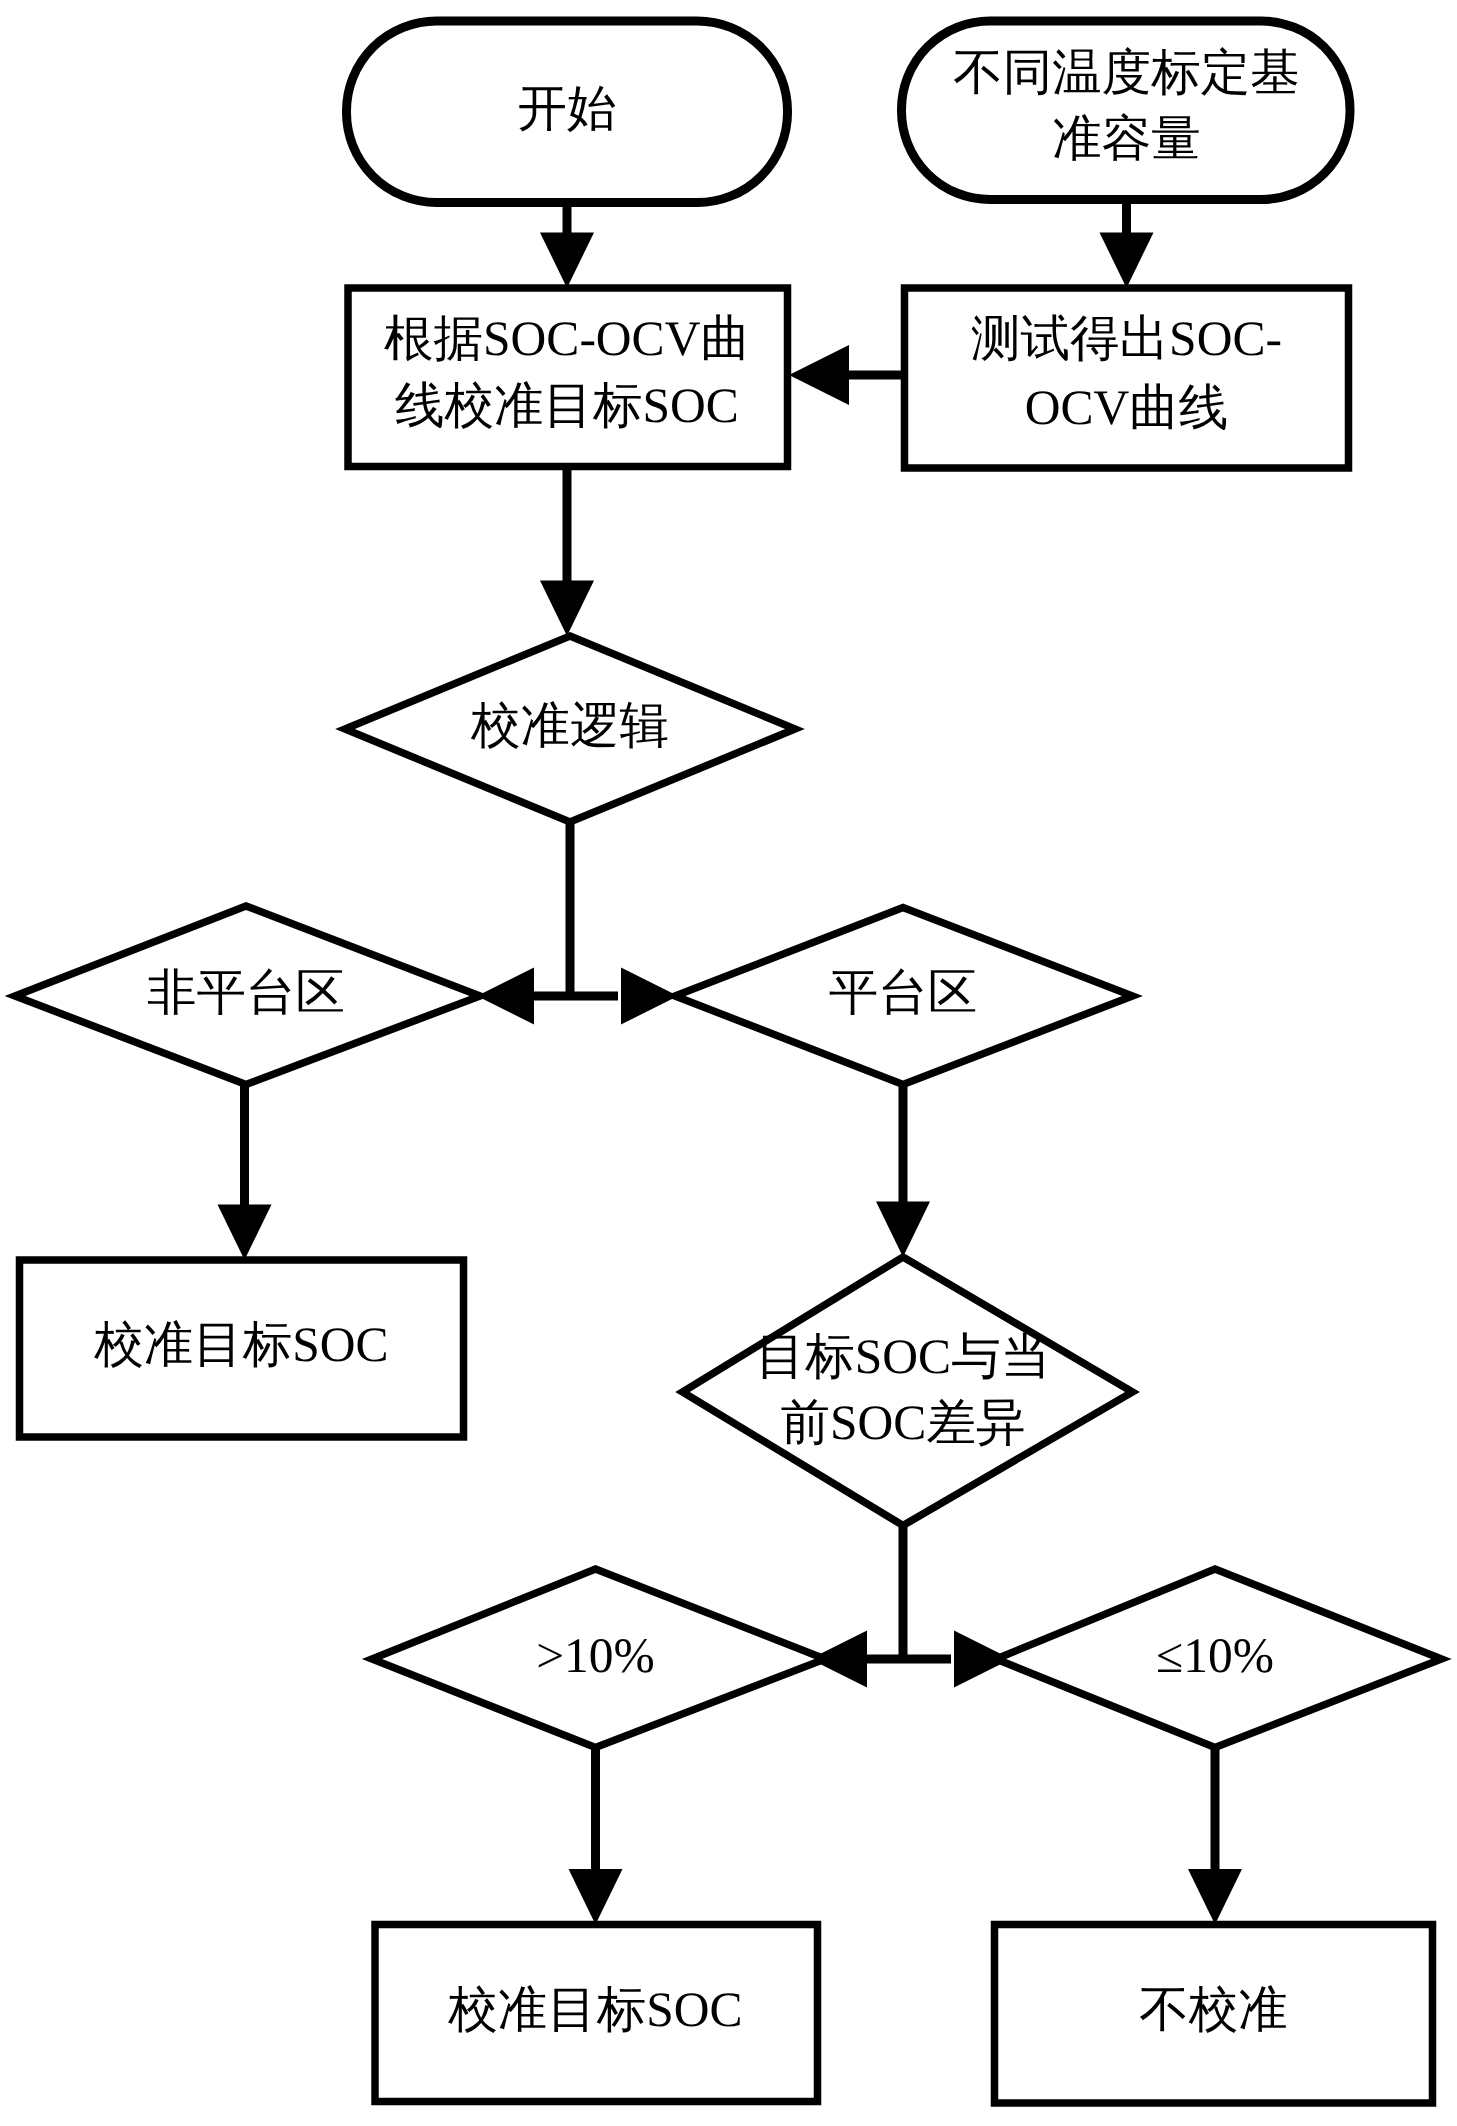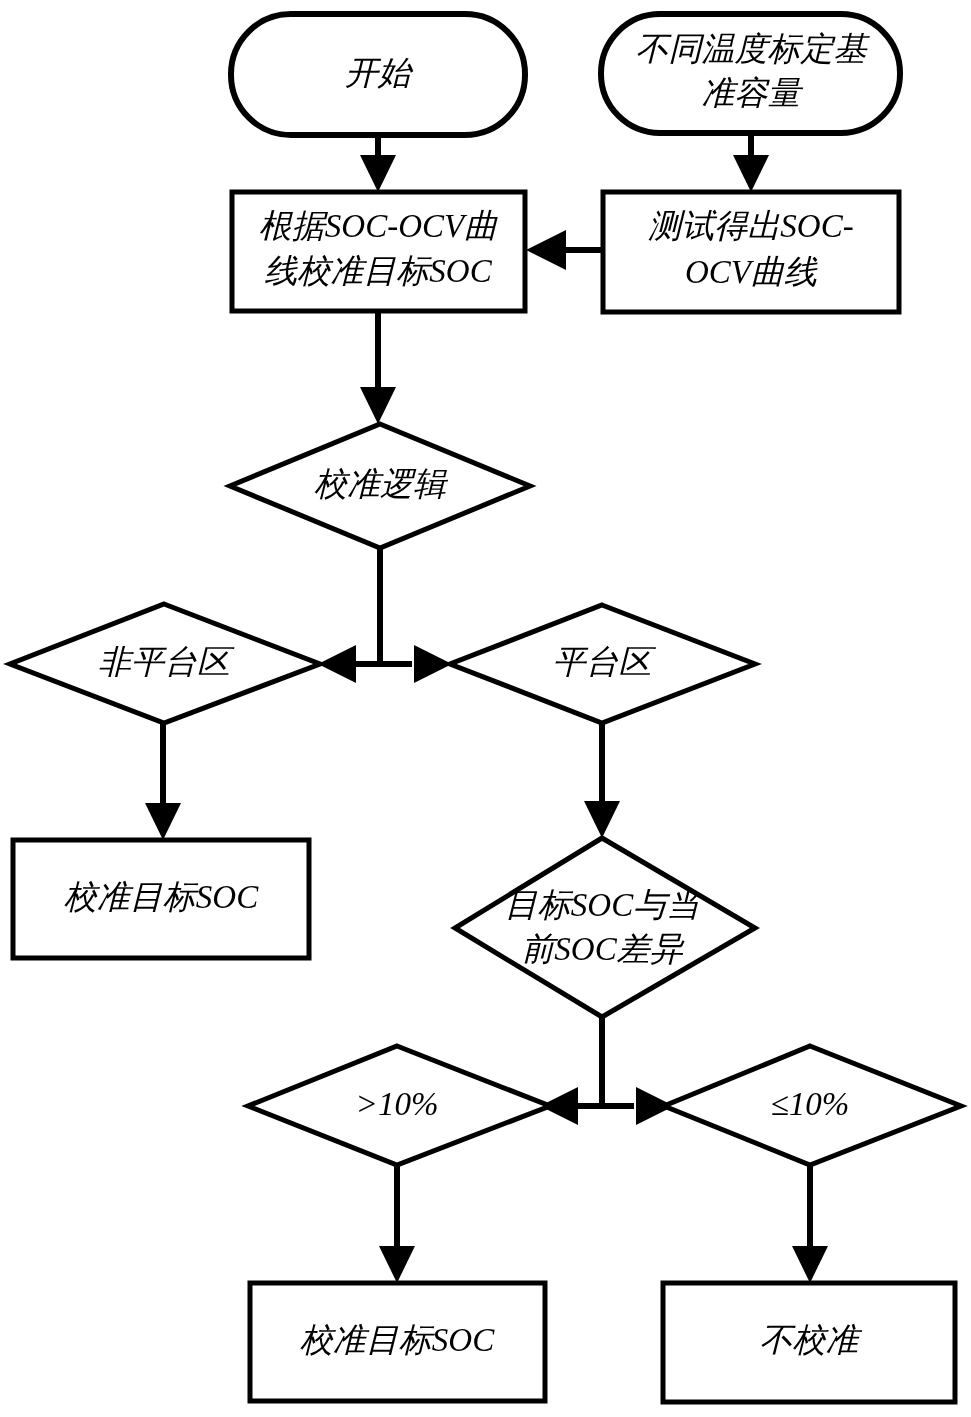--- a/index.html
+++ b/index.html
@@ -11,21 +11,20 @@
     width: 971px;
     height: 1417px;
     font-family: "Liberation Serif", "DejaVu Serif", serif;
     overflow: hidden;
   }
   #flow-root {
     position: relative;
     width: 971px;
     height: 1417px;
     background: #ffffff;
-    font-style: italic;
   }
   svg.flow-canvas {
     display: block;
     width: 971px;
     height: 1417px;
   }
   .node-shape {
     fill: #ffffff;
     stroke: #000000;
     stroke-width: 5;

